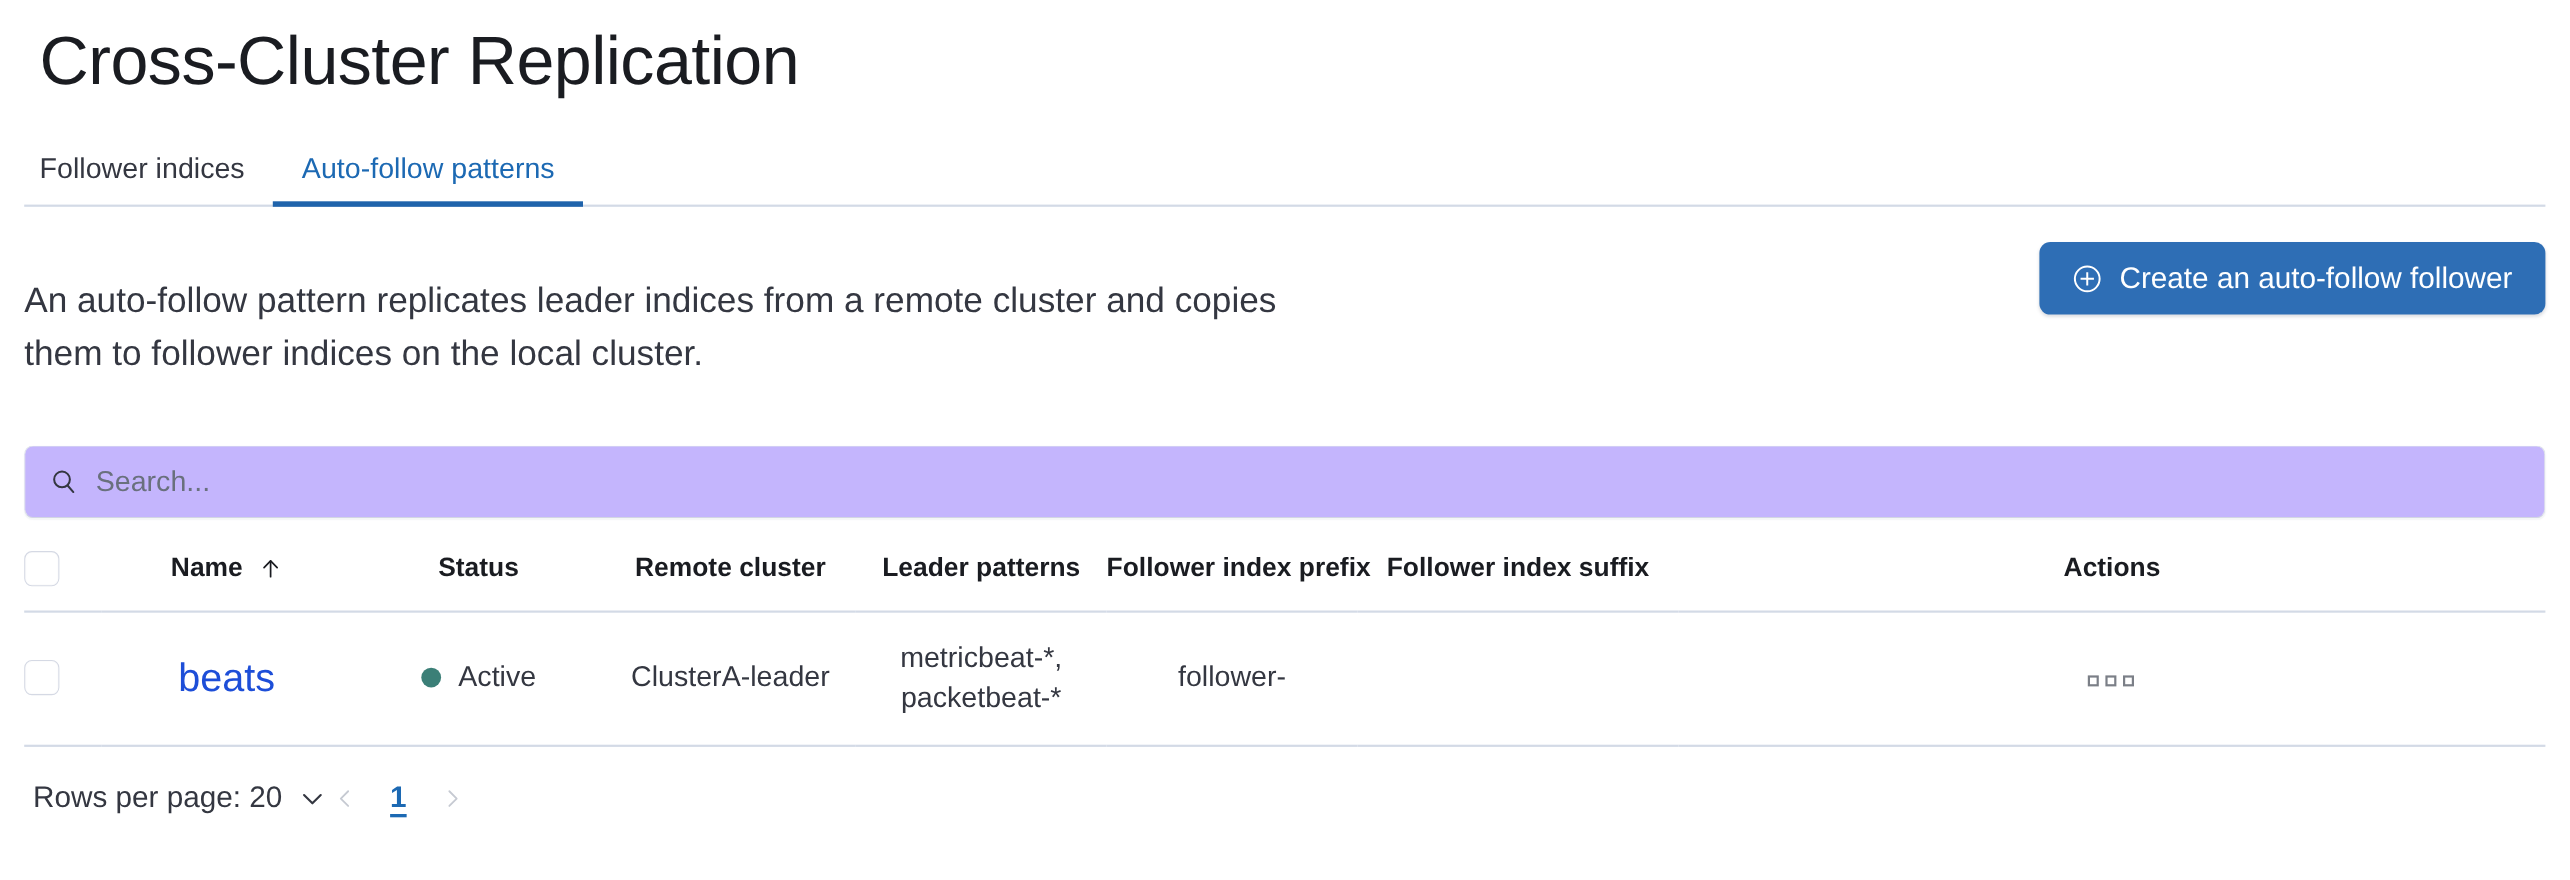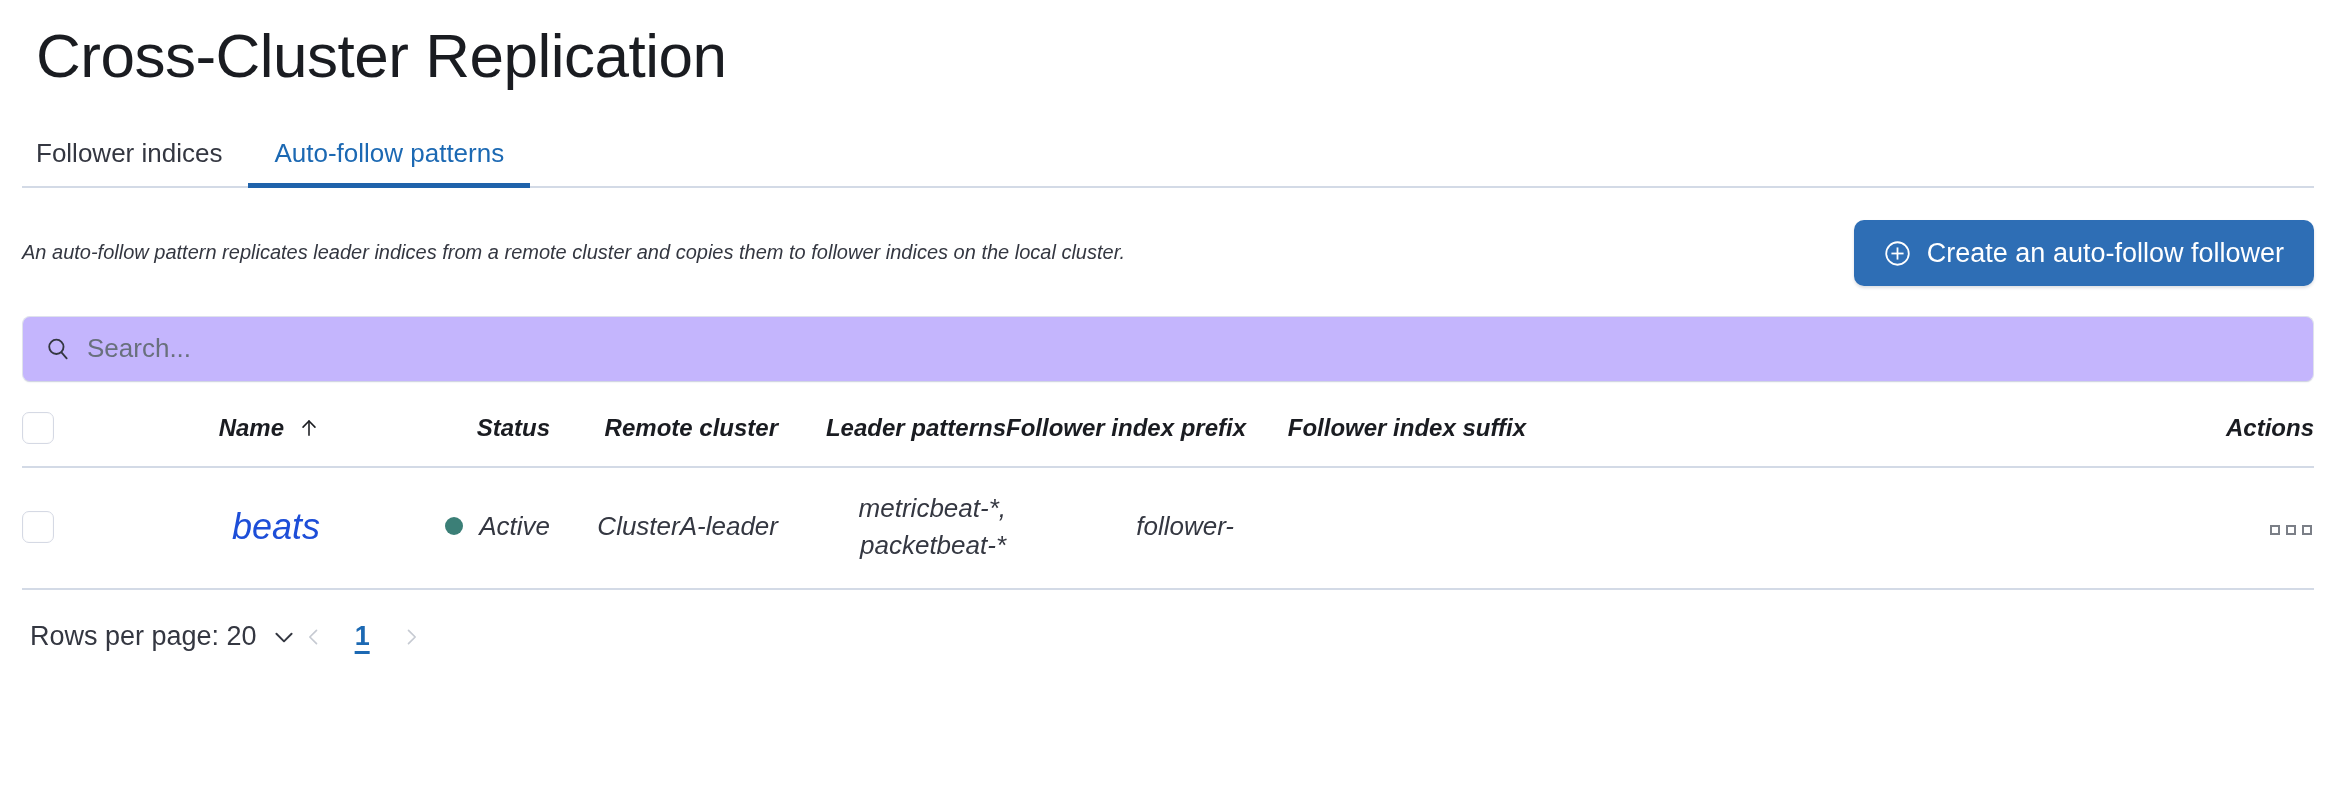--- a/index.html
+++ b/index.html
@@ -84,26 +84,25 @@
 
   
   .intro {
     display: flex;
     align-items: flex-start;
     justify-content: space-between;
     margin-top: 30px;
     padding: 0 0 0 0;
   }
   .intro-text {
-    font-size: 20px;
+    font-size: 32px;
     line-height: 1.48;
     color: #343741;
     max-width: 1170px;
     padding-left: 0px;
-    font-style: italic;
   }
   .create-btn {
     flex: 0 0 auto;
     display: inline-flex;
     align-items: center;
     gap: 16px;
     background: #2e6eb5;
     color: #ffffff;
     border: 0;
     border-radius: 10px;
@@ -158,24 +157,23 @@
 
   
   table.grid {
     width: 100%;
     border-collapse: collapse;
     margin-top: 30px;
     table-layout: fixed;
   }
   table.grid th,
   table.grid td {
-    text-align: right;
+    text-align: center;
     vertical-align: middle;
     padding: 0;
-    font-style: italic;
   }
   table.grid thead th {
     font-size: 24px;
     font-weight: 700;
     color: #1a1c21;
     padding-bottom: 22px;
     border-bottom: 2px solid #d3dae6;
     white-space: nowrap;
   }
   table.grid tbody td {

